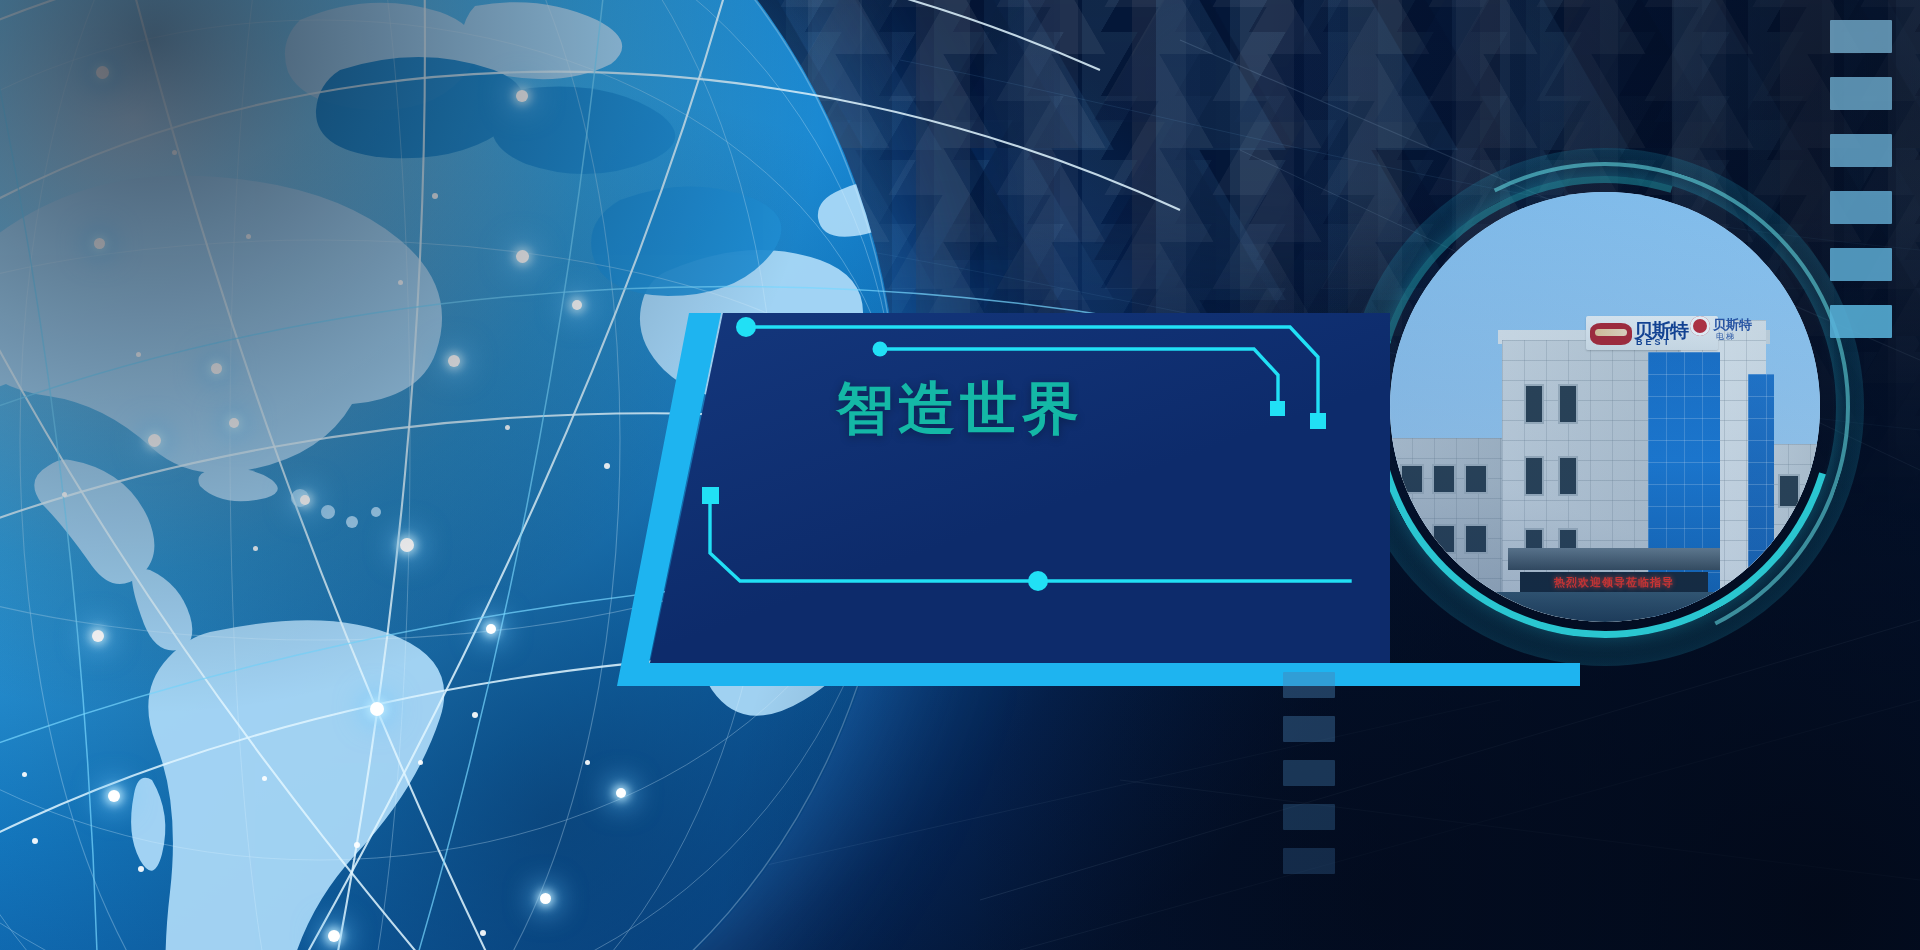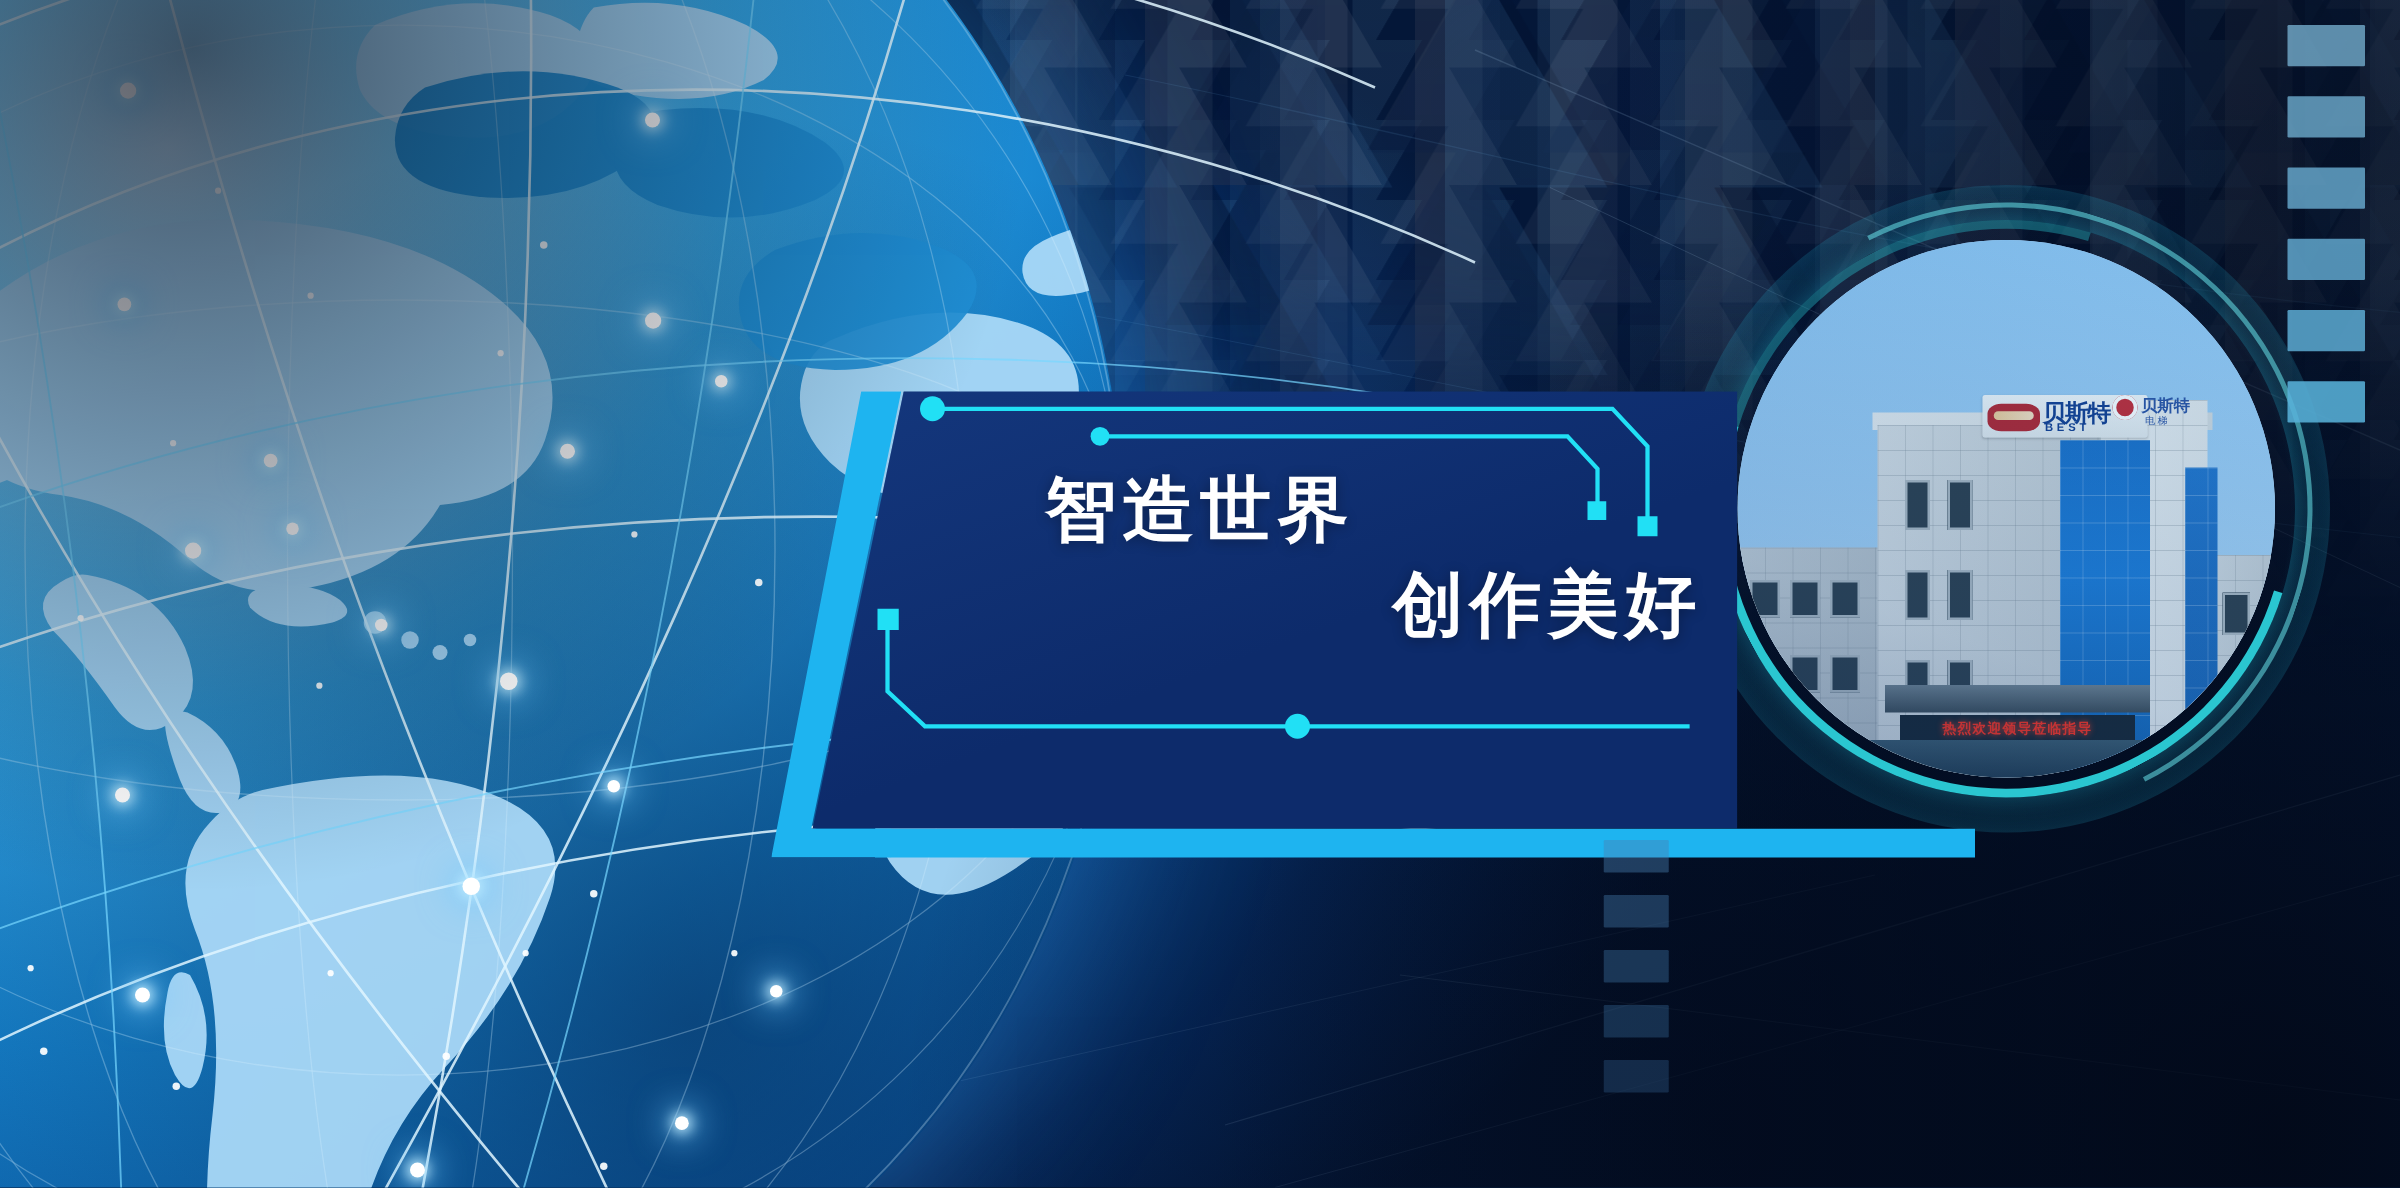--- a/index.html
+++ b/index.html
@@ -89,21 +89,21 @@
   .panel-bottom {
     position:absolute; left:700px; top:663px; width:880px; height:23px; background:#1eb4f0;
   }
 
   
   .circuit { position:absolute; left:650px; top:305px; width:760px; height:370px; overflow:visible; }
 
   
   .headline {
     position:absolute; left:836px; top:374px; width:540px;
-    color:#ffffff; font-size:57px; font-weight:bold; letter-spacing:5px; line-height:1.22;
+    color:#14b8a6; font-size:57px; font-weight:bold; letter-spacing:5px; line-height:1.22;
     text-shadow:0 2px 10px rgba(0,0,0,.32);
   }
   .headline .l2 { display:block; text-align:right; padding-right:14px; margin-top:6px; }
   .headline .l1 { display:block; }
   .subline {
     position:absolute; left:838px; top:565px; width:540px; text-align:center;
     color:#ffffff; font-size:26px; font-weight:bold; letter-spacing:1.6px;
     text-shadow:0 2px 8px rgba(0,0,0,.35);
   }
 
@@ -415,21 +415,20 @@
     <circle cx="96" cy="22" r="10" fill="#21e0f5"></circle>
     <circle cx="230" cy="44" r="7.5" fill="#21e0f5"></circle>
     <circle cx="388" cy="276" r="10" fill="#21e0f5"></circle>
     <rect x="52" y="182" width="17" height="17" fill="#21e0f5"></rect>
     <rect x="620" y="96" width="15" height="15" fill="#21e0f5"></rect>
     <rect x="660" y="108" width="16" height="16" fill="#21e0f5"></rect>
   </svg>
 
   <div class="headline">
     <span class="l1">智造世界</span>
-    <span class="l2">创作美好</span>
   </div>
 
   <div class="barstack bars-tr">
     <div style="background:rgba(118,176,208,.78)"></div>
     <div style="background:rgba(110,172,206,.80)"></div>
     <div style="background:rgba(104,170,206,.82)"></div>
     <div style="background:rgba(98,168,206,.84)"></div>
     <div style="background:rgba(92,170,210,.86)"></div>
     <div style="background:rgba(88,176,216,.88)"></div>
   </div>

